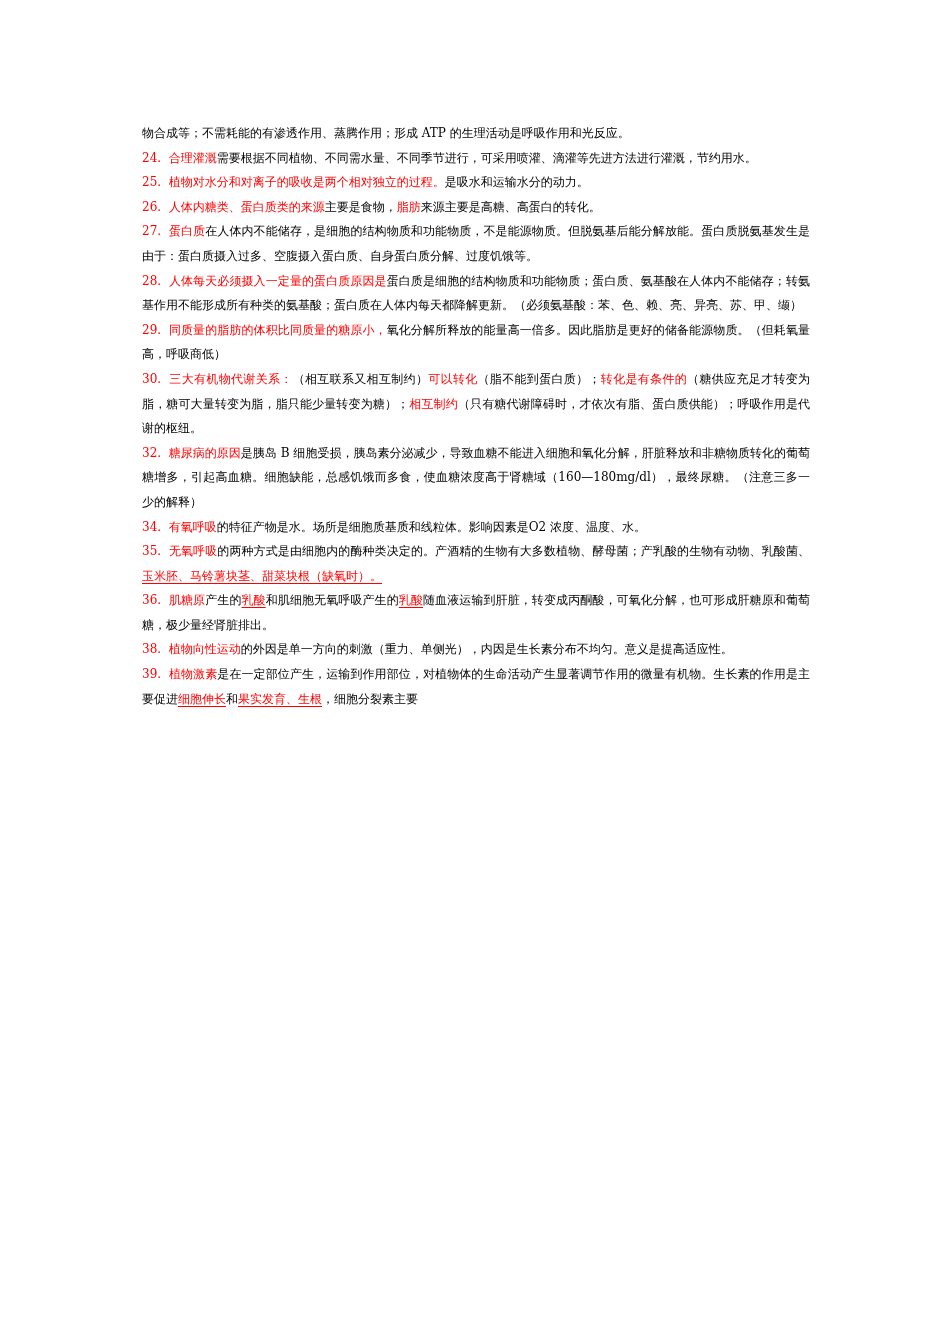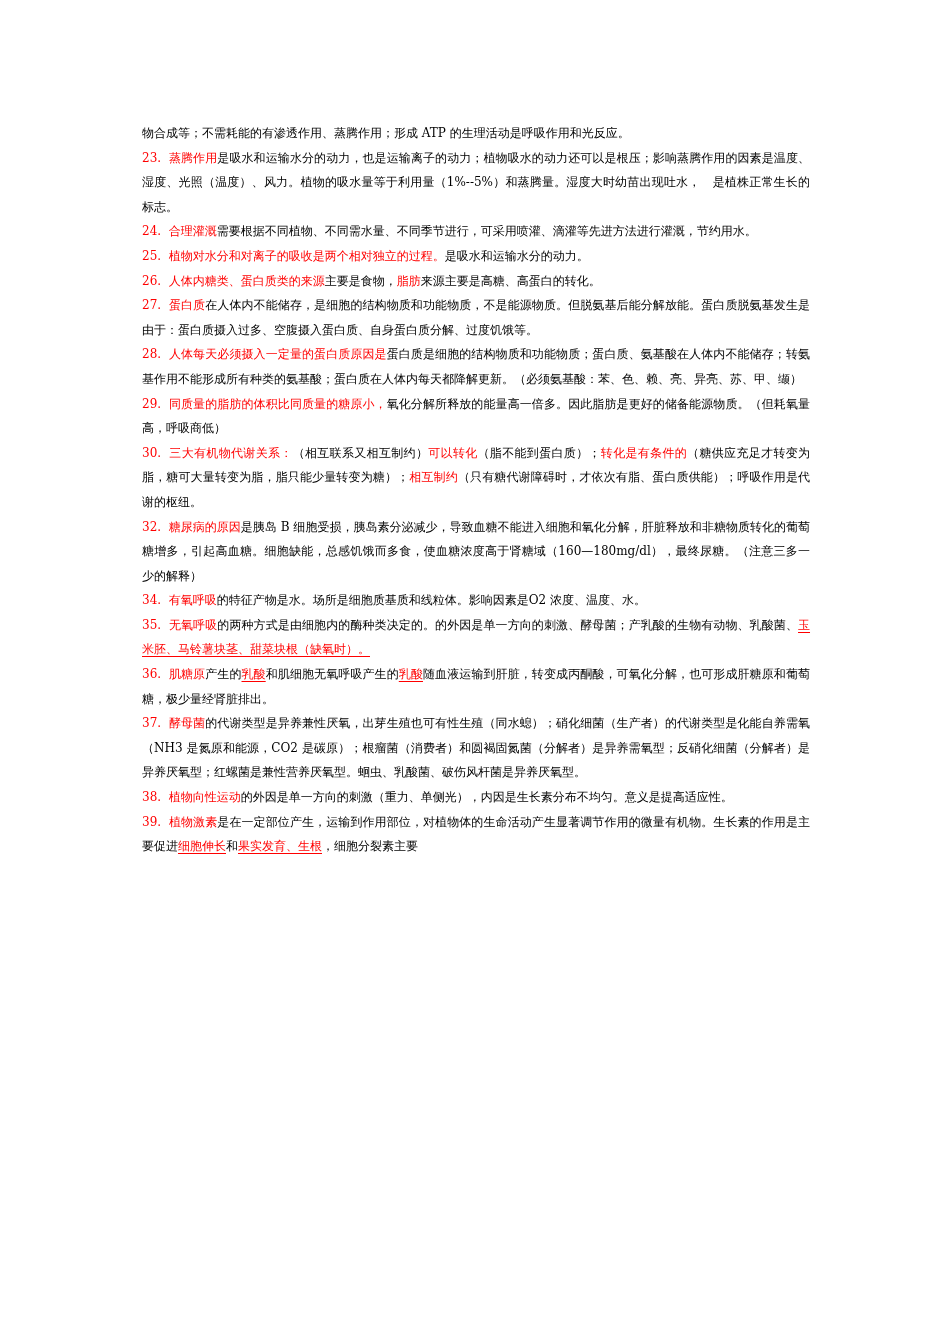--- a/index.html
+++ b/index.html
@@ -35,29 +35,27 @@
   .seg-red{color:var(--accent);}
   .seg-black{color:var(--ink);}
   .u{text-decoration:underline;text-underline-offset:3px;}
 </style>
 </head>
 <body>
 
 <div class="page">
   <main class="doc">
       <p class="para"><span class="seg-black">物合成等；不需耗能的有渗透作用、蒸腾作用；形成 ATP 的生理活动是呼吸作用和光反应。</span></p>
-      <p class="para"><span class="seg-red">23.&nbsp; 蒸腾作用</span><span class="seg-black">是吸水和运输水分的动力，也是运输离子的动力；植物吸水的动力还可以是根压；影响蒸腾作用的因素是温度、湿度、光照（温度）、风力。植物的吸水量等于利用量（1%--5%）和蒸腾量。湿度大时幼苗出现吐水，　是植株正常生长的标志。</span></p>
       <p class="para"><span class="seg-red">24.&nbsp; 合理灌溉</span><span class="seg-black">需要根据不同植物、不同需水量、不同季节进行，可采用喷灌、滴灌等先进方法进行灌溉，节约用水。</span></p>
       <p class="para"><span class="seg-red">25.&nbsp; 植物对水分和对离子的吸收是两个相对独立的过程。</span><span class="seg-black">是吸水和运输水分的动力。</span></p>
       <p class="para"><span class="seg-red">26.&nbsp; 人体内糖类、蛋白质类的来源</span><span class="seg-black">主要是食物，</span><span class="seg-red">脂肪</span><span class="seg-black">来源主要是高糖、高蛋白的转化。</span></p>
       <p class="para"><span class="seg-red">27.&nbsp; 蛋白质</span><span class="seg-black">在人体内不能储存，是细胞的结构物质和功能物质，不是能源物质。但脱氨基后能分解放能。蛋白质脱氨基发生是由于：蛋白质摄入过多、空腹摄入蛋白质、自身蛋白质分解、过度饥饿等。</span></p>
       <p class="para"><span class="seg-red">28.&nbsp; 人体每天必须摄入一定量的蛋白质原因是</span><span class="seg-black">蛋白质是细胞的结构物质和功能物质；蛋白质、氨基酸在人体内不能储存；转氨基作用不能形成所有种类的氨基酸；蛋白质在人体内每天都降解更新。（必须氨基酸：苯、色、赖、亮、异亮、苏、甲、缬）</span></p>
       <p class="para"><span class="seg-red">29.&nbsp; 同质量的脂肪的体积比同质量的糖原小，</span><span class="seg-black">氧化分解所释放的能量高一倍多。因此脂肪是更好的储备能源物质。（但耗氧量高，呼吸商低）</span></p>
       <p class="para"><span class="seg-red">30.&nbsp; 三大有机物代谢关系：</span><span class="seg-black">（相互联系又相互制约）</span><span class="seg-red">可以转化</span><span class="seg-black">（脂不能到蛋白质）；</span><span class="seg-red">转化是有条件的</span><span class="seg-black">（糖供应充足才转变为脂，糖可大量转变为脂，脂只能少量转变为糖）；</span><span class="seg-red">相互制约</span><span class="seg-black">（只有糖代谢障碍时，才依次有脂、蛋白质供能）；呼吸作用是代谢的枢纽。</span></p>
       <p class="para"><span class="seg-red">32.&nbsp; 糖尿病的原因</span><span class="seg-black">是胰岛 B 细胞受损，胰岛素分泌减少，导致血糖不能进入细胞和氧化分解，肝脏释放和非糖物质转化的葡萄糖增多，引起高血糖。细胞缺能，总感饥饿而多食，使血糖浓度高于肾糖域（160—180mg/dl），最终尿糖。（注意三多一少的解释）</span></p>
       <p class="para"><span class="seg-red">34.&nbsp; 有氧呼吸</span><span class="seg-black">的特征产物是水。场所是细胞质基质和线粒体。影响因素是O2 浓度、温度、水。</span></p>
-      <p class="para"><span class="seg-red">35.&nbsp; 无氧呼吸</span><span class="seg-black">的两种方式是由细胞内的酶种类决定的。的外因是单一方向的刺激、酵母菌；产乳酸的生物有动物、乳酸菌、</span><span class="seg-red u">玉米胚、马铃薯块茎、甜菜块根（缺氧时）。</span></p>
+      <p class="para"><span class="seg-red">35.&nbsp; 无氧呼吸</span><span class="seg-black">的两种方式是由细胞内的酶种类决定的。产酒精的生物有大多数植物、酵母菌；产乳酸的生物有动物、乳酸菌、</span><span class="seg-red u">玉米胚、马铃薯块茎、甜菜块根（缺氧时）。</span></p>
       <p class="para"><span class="seg-red">36.&nbsp; 肌糖原</span><span class="seg-black">产生的</span><span class="seg-red u">乳酸</span><span class="seg-black">和肌细胞无氧呼吸产生的</span><span class="seg-red u">乳酸</span><span class="seg-black">随血液运输到肝脏，转变成丙酮酸，可氧化分解，也可形成肝糖原和葡萄糖，极少量经肾脏排出。</span></p>
-      <p class="para"><span class="seg-red">37.&nbsp; 酵母菌</span><span class="seg-black">的代谢类型是异养兼性厌氧，出芽生殖也可有性生殖（同水螅）；硝化细菌（生产者）的代谢类型是化能自养需氧（NH3 是氮原和能源，CO2 是碳原）；根瘤菌（消费者）和圆褐固氮菌（分解者）是异养需氧型；反硝化细菌（分解者）是异养厌氧型；红螺菌是兼性营养厌氧型。蛔虫、乳酸菌、破伤风杆菌是异养厌氧型。</span></p>
       <p class="para"><span class="seg-red">38.&nbsp; 植物向性运动</span><span class="seg-black">的外因是单一方向的刺激（重力、单侧光），内因是生长素分布不均匀。意义是提高适应性。</span></p>
       <p class="para"><span class="seg-red">39.&nbsp; 植物激素</span><span class="seg-black">是在一定部位产生，运输到作用部位，对植物体的生命活动产生显著调节作用的微量有机物。生长素的作用是主要促进</span><span class="seg-red u">细胞伸长</span><span class="seg-black">和</span><span class="seg-red u">果实发育、生根</span><span class="seg-black">，细胞分裂素主要</span></p>
     </main>
 </div>
 
 </body></html>

